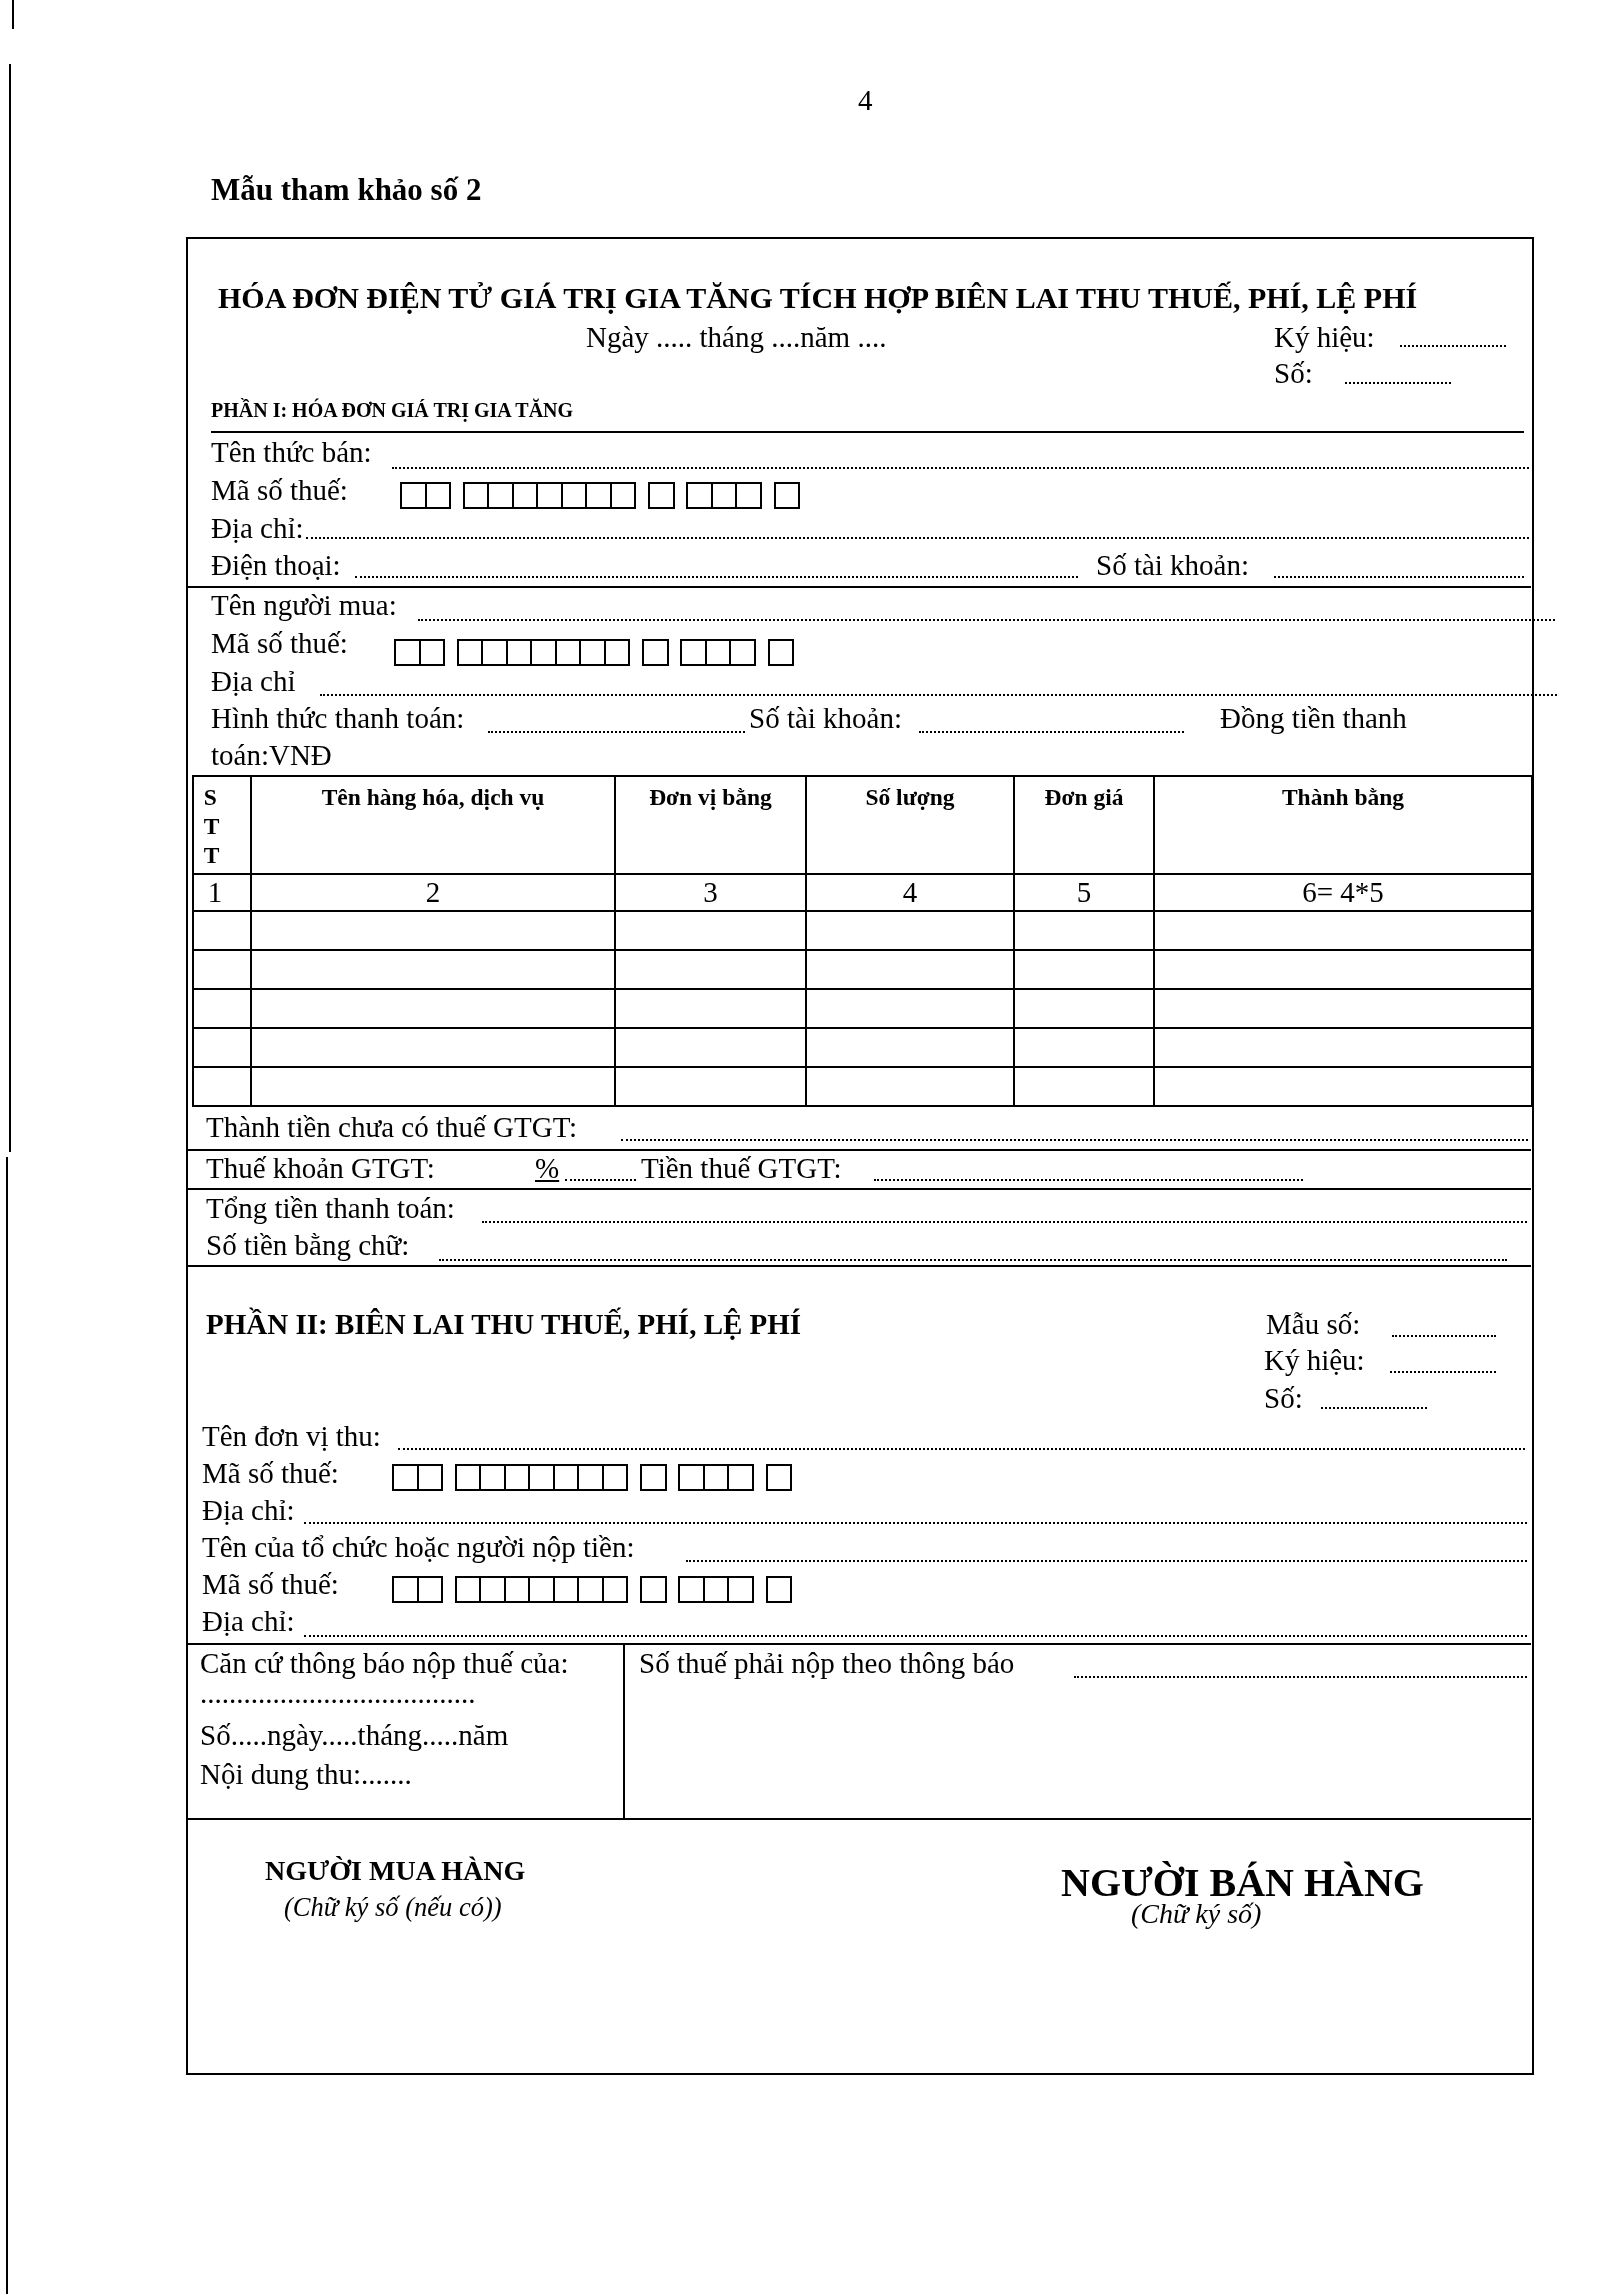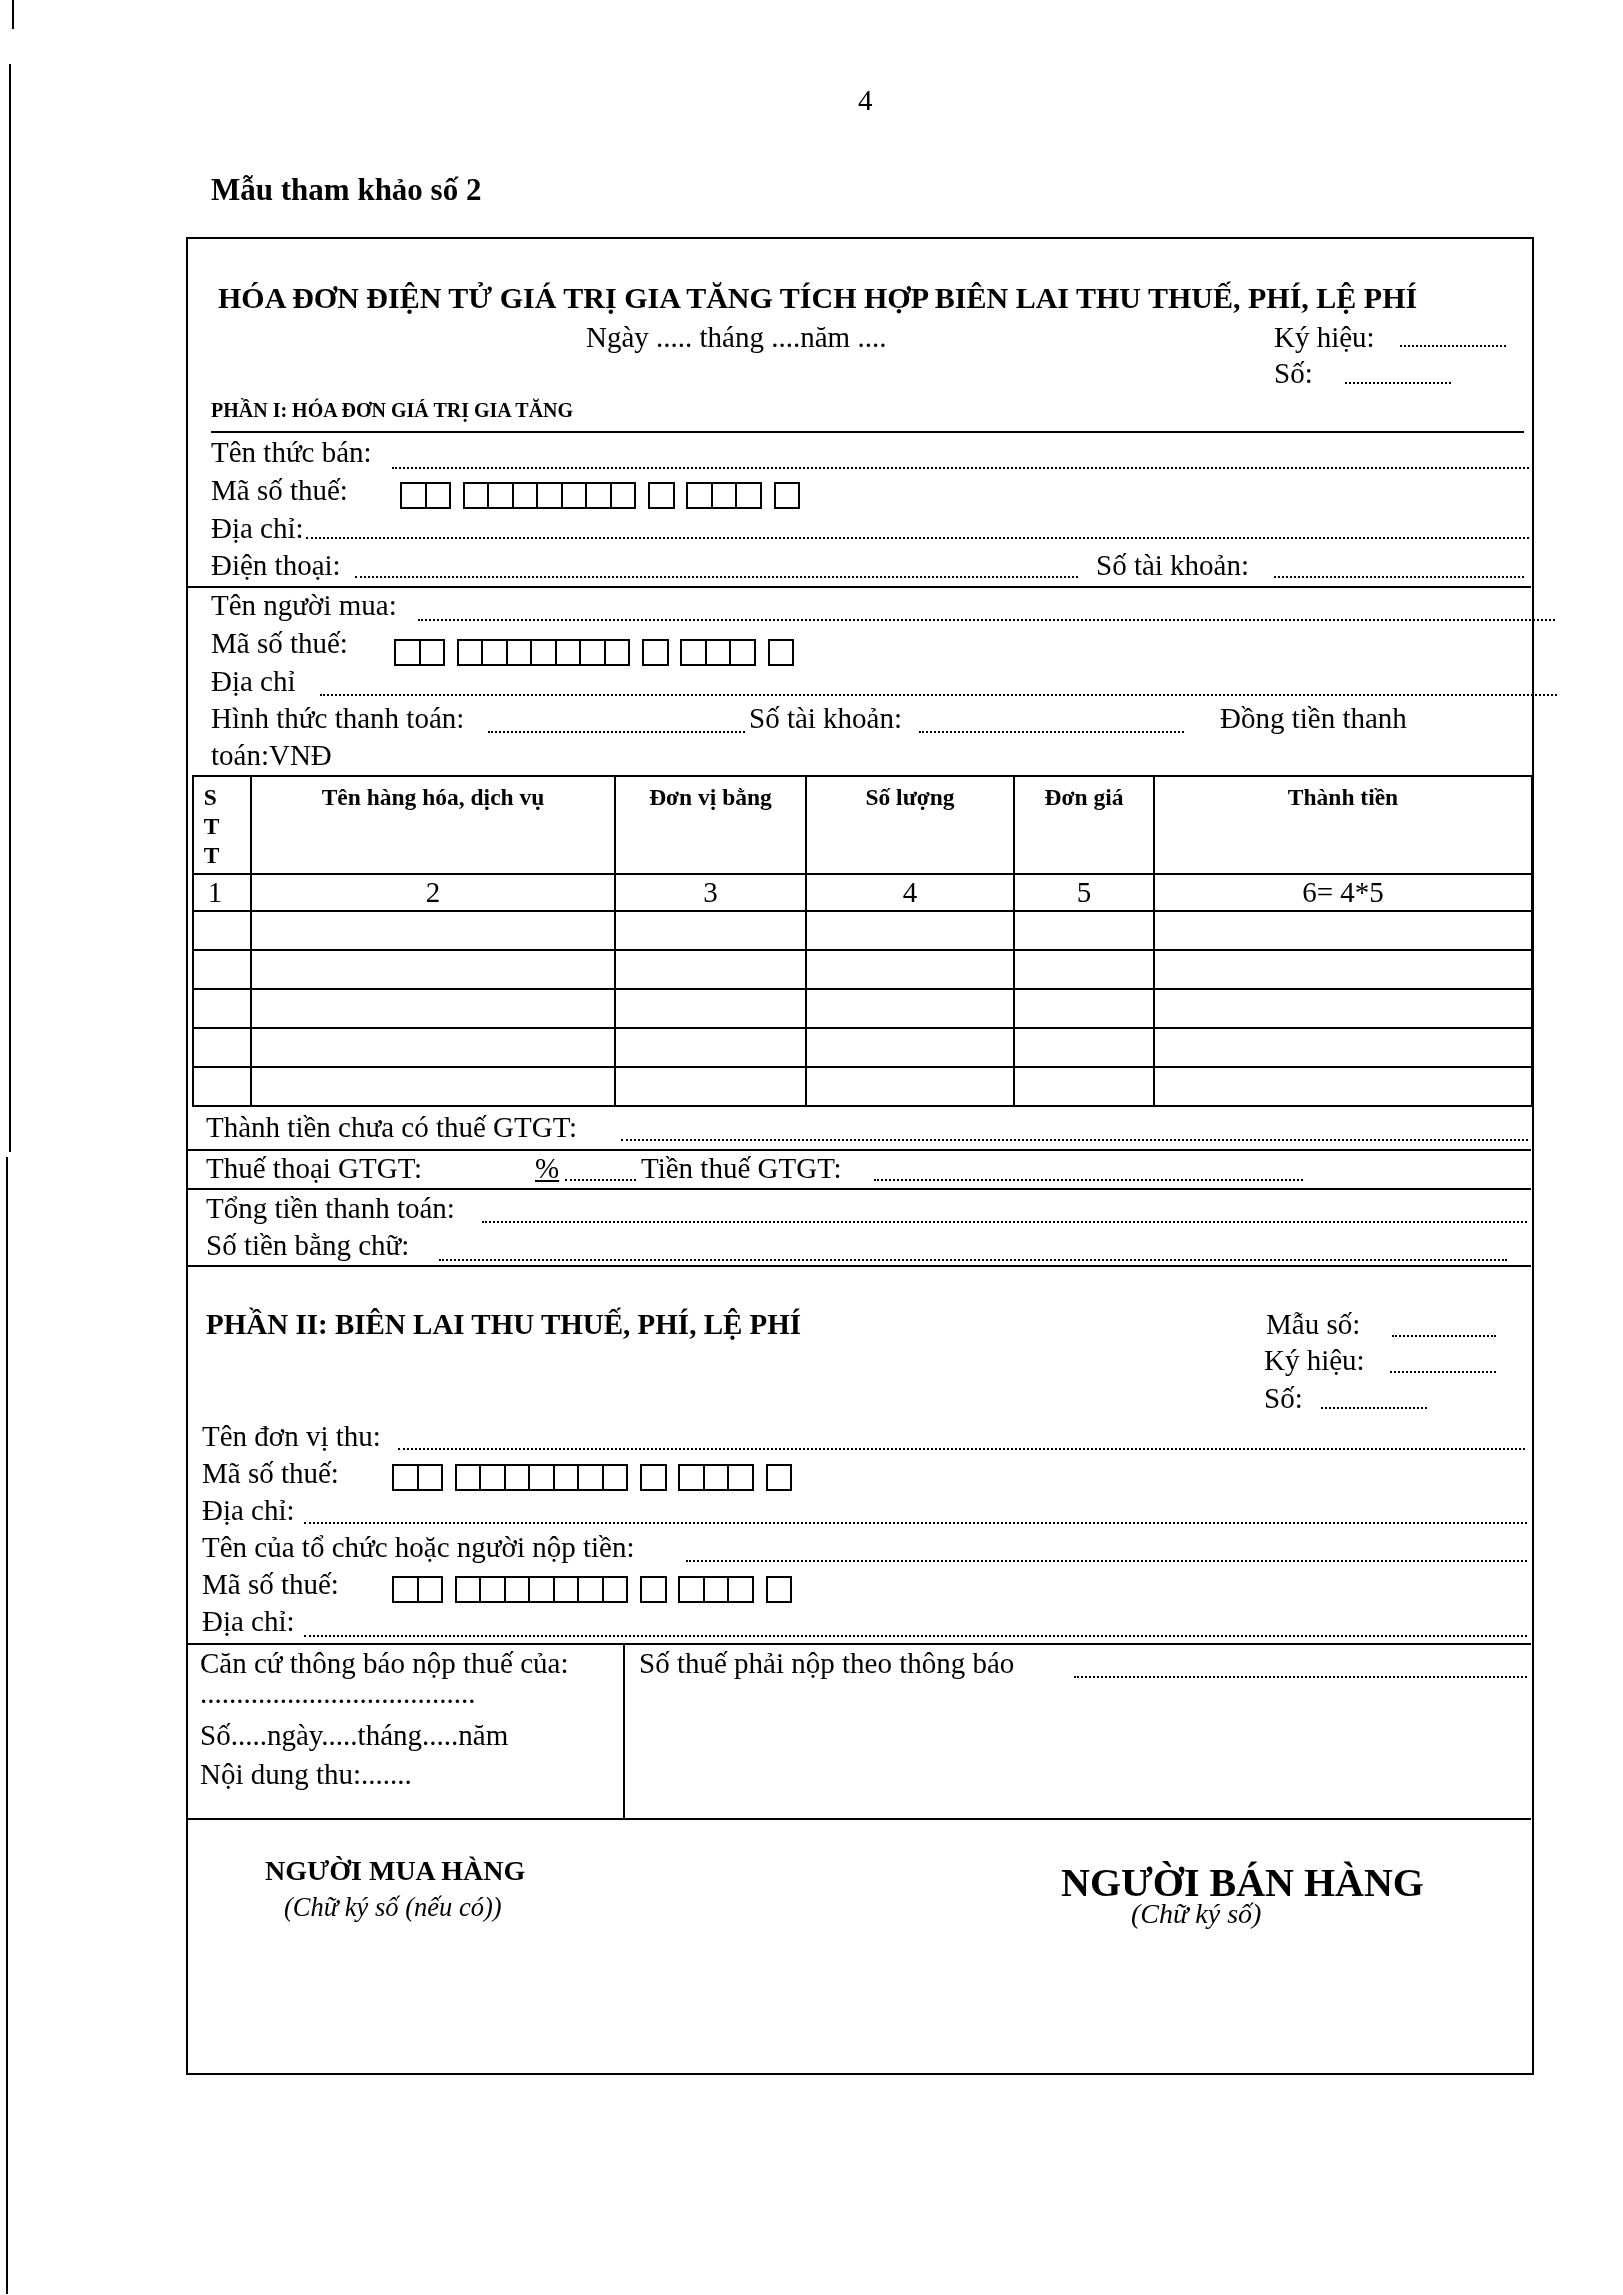--- a/index.html
+++ b/index.html
@@ -139,21 +139,21 @@
   </colgroup>
   <tbody>
       <tr style="height:98px;">
     <th class="stt-h"><span style="white-space:pre;">S
 T
 T</span></th>
     <th>Tên hàng hóa, dịch vụ</th>
     <th>Đơn vị bằng</th>
     <th>Số lượng</th>
     <th>Đơn giá</th>
-    <th>Thành tiền</th>
+    <th>Thành bằng</th>
   </tr>
   <tr style="height:37px;">
     <td style="text-align:left;padding-left:13.7px;">1</td>
     <td>2</td>
     <td>3</td>
     <td>4</td>
     <td>5</td>
     <td>6= 4*5</td>
   </tr>
   </tbody>
@@ -198,21 +198,21 @@
         <td></td>
         <td></td>
       </tr>
     </tbody>
 </table>
 
 <div class="abs t" style="left:206px; top:1111px;">Thành tiền chưa có thuế GTGT:</div>
 <div class="dots" style="left:621px; top:1139px; width:907px;"></div>
 <div class="hline" style="left:188px; top:1149px; width:1343px;"></div>
 
-<div class="abs t" style="left:206px; top:1152px;">Thuế thoại GTGT:</div>
+<div class="abs t" style="left:206px; top:1152px;">Thuế khoản GTGT:</div>
 <div class="abs t" style="left:535px; top:1152px; text-decoration:underline;">%</div>
 <div class="dots" style="left:565px; top:1179px; width:71px;"></div>
 <div class="abs t" style="left:641px; top:1152px;">Tiền thuế GTGT:</div>
 <div class="dots" style="left:874px; top:1179px; width:429px;"></div>
 <div class="hline" style="left:188px; top:1188px; width:1343px;"></div>
 
 <div class="abs t" style="left:206px; top:1192px;">Tổng tiền thanh toán:</div>
 <div class="dots" style="left:482px; top:1221px; width:1045px;"></div>
 
 <div class="abs t" style="left:206px; top:1229px;">Số tiền bằng chữ:</div>

